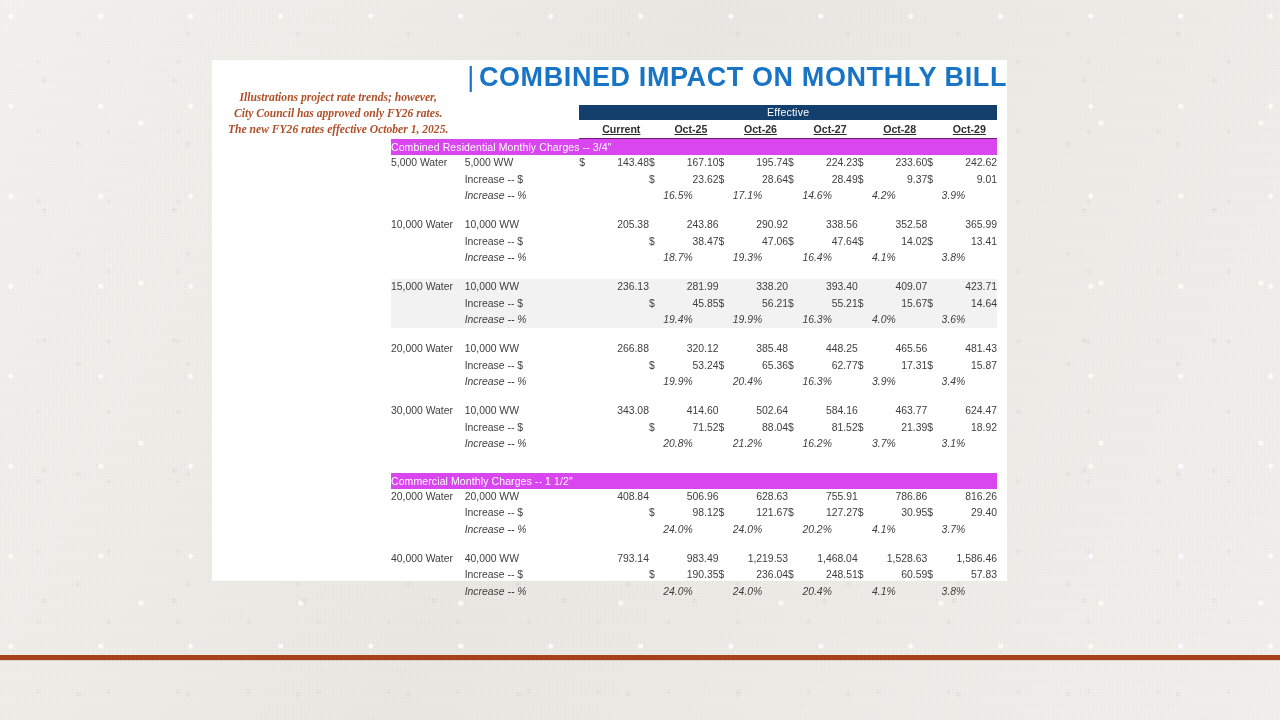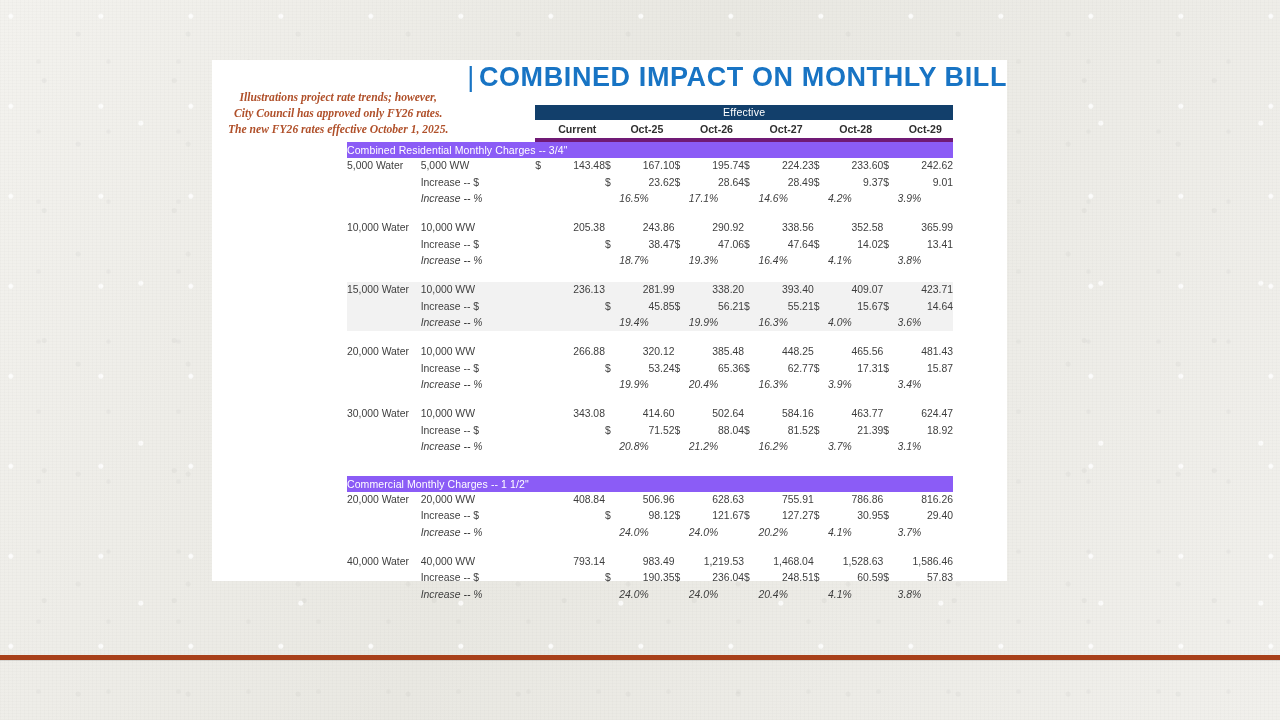--- a/index.html
+++ b/index.html
@@ -100,20 +100,21 @@
     left: 135px;
     top: 45px;
     width: 606px;
   }
   table.rates {
     border-collapse: collapse;
     table-layout: fixed;
     width: 606px;
     font-size: 10.4px;
     color: #3e3e3e;
+    margin-left: 44px;
   }
   table.rates td, table.rates th {
     padding: 0;
     font-weight: normal;
     vertical-align: bottom;
     height: 16.35px;
     line-height: 16.35px;
     white-space: nowrap;
     overflow: hidden;
   }
@@ -141,29 +142,30 @@
   
   tr.colhead-row td {
     height: 18px;
     line-height: 18px;
     font-weight: bold;
     text-align: center;
     color: #2f2f2f;
     font-size: 10.6px;
   }
   td.colhead {
-    border-bottom: 4px solid #701a75;
+    border-bottom: 1px solid #701a75;
+    text-decoration: underline;
   }
   td.colhead-blank {
     border-bottom: 1px solid #ffffff;
   }
 
   
   td.section-band {
-    background: #8b5cf6;
+    background: #d946ef;
     color: #ffffff;
     font-weight: bold;
     font-size: 10.5px;
     padding-left: 3px;
     height: 15px;
     line-height: 15px;
     letter-spacing: 0.1px;
   }
 
   

